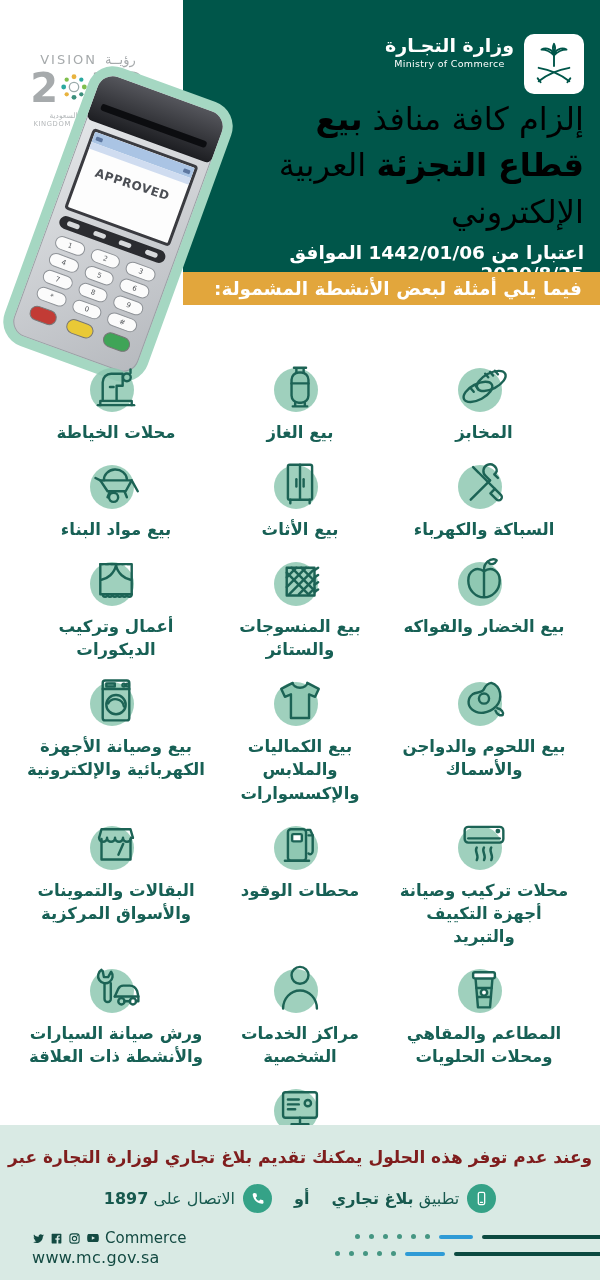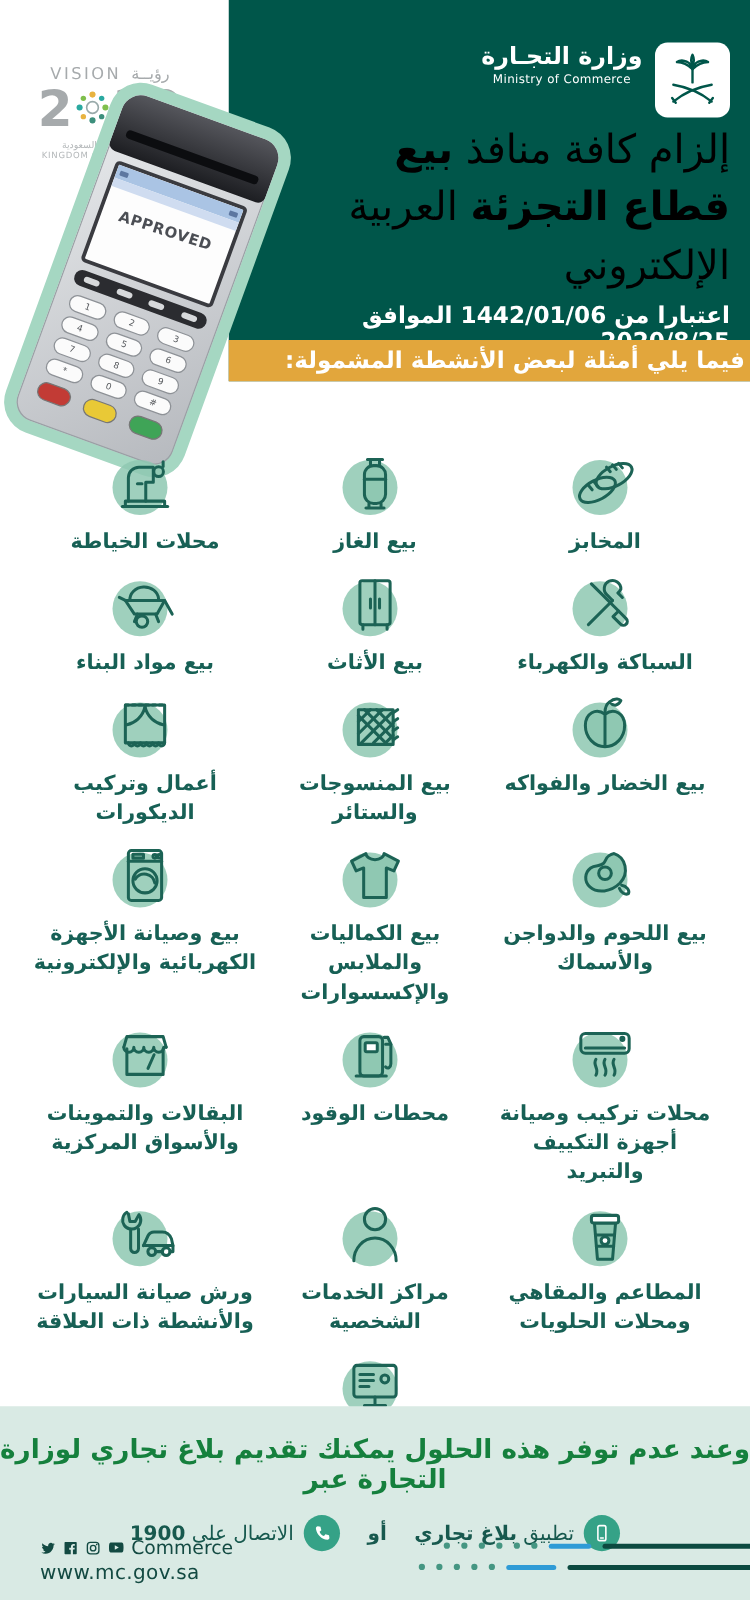--- a/index.html
+++ b/index.html
@@ -14,21 +14,21 @@
   .moc-en{font-size:9.5px;margin-top:2px;letter-spacing:.3px;}
   .moc-emblem{width:60px;height:60px;background:#fff;border-radius:10px;display:flex;
               align-items:center;justify-content:center;}
   .title{position:absolute;top:96px;right:16px;width:402px;text-align:right;color:#000000;
          direction:rtl;font-size:32px;line-height:1.45;font-weight:500;}
   .title b{font-weight:800;}
   .date-line{position:absolute;top:242px;right:16px;width:402px;text-align:right;color:#fff;
              direction:rtl;font-size:18.5px;font-weight:700;}
   .banner{position:absolute;top:272px;left:183px;right:0;height:33px;background:#E2A63C;
           color:#fff;font-size:18.5px;font-weight:700;direction:rtl;display:flex;
-          align-items:center;padding:0 4px 0 4px;box-sizing:border-box;white-space:nowrap;}
+          align-items:center;padding:0 18px 0 4px;box-sizing:border-box;white-space:nowrap;}
 
   
   .vision{position:absolute;top:36px;left:24px;width:128px;text-align:center;color:#A6AAAC;margin-top:16px;}
   .v-row1{display:flex;justify-content:center;align-items:center;gap:8px;font-size:13px;
           letter-spacing:2px;font-weight:500;}
   .v-row1 .ar{letter-spacing:0;font-size:13px;}
   .v-row2{display:flex;justify-content:center;align-items:center;gap:1px;font-size:40px;
           font-weight:800;line-height:1;margin-top:1px;color:#A6AAAC;}
   .v-row3{font-size:7.5px;margin-top:3px;color:#B3B7B9;}
   .v-row4{font-size:6.8px;letter-spacing:.6px;color:#B3B7B9;}
@@ -70,21 +70,21 @@
   .act-ic{position:relative;width:58px;height:58px;flex:none;}
   .act-circle{position:absolute;left:3px;top:10px;width:44px;height:44px;border-radius:50%;
               background:rgba(142,200,177,.85);}
   .act-ic svg{position:relative;width:58px;height:58px;color:#1C6355;}
   .act-label{margin-top:5px;text-align:center;font-size:16.5px;font-weight:700;color:#176055;
              line-height:1.4;max-width:178px;}
   .act-row.single .act-label{max-width:470px;}
 
   
   .footer{position:absolute;left:0;top:1125px;width:600px;height:155px;background:#D9EAE4;}
-  .f-note{padding-top:22px;text-align:center;direction:rtl;color:#15803d;font-size:21px;
+  .f-note{padding-top:22px;text-align:center;direction:rtl;color:#7f1d1d;font-size:17px;
           font-weight:700;}
   .f-actions{margin-top:17px;display:flex;direction:rtl;justify-content:center;
              align-items:center;color:#17594E;font-size:16px;font-weight:500;}
   .f-actions b{font-weight:800;}
   .f-circle{width:29px;height:29px;border-radius:50%;background:#35A287;display:flex;
             align-items:center;justify-content:center;margin-left:8px;flex:none;}
   .f-or{margin:0 22px;font-weight:800;}
   .f-bottom{position:absolute;left:32px;bottom:13px;color:#134A42;}
   .f-social{display:flex;align-items:center;gap:5px;font-size:15px;}
   .f-social svg{display:block;}
@@ -457,21 +457,21 @@
           </g>
         </svg>
       </span>
       <span><span>تطبيق </span><b>بلاغ تجاري</b></span>
       <span class="f-or">أو</span>
       <span class="f-circle">
         <svg viewBox="0 0 24 24" width="16" height="16">
           <path fill="#ffffff" d="M6.4 3.1l3.2.5 1 4.3-2.1 1.7c.9 2.5 2.8 4.4 5.3 5.2l1.7-2.1 4.3 1 .5 3.2c.1 1.3-1 2.4-2.3 2.3C10.7 18.7 5.3 13.3 4.1 6 3.9 4.6 5 3.2 6.4 3.1z"></path>
         </svg>
       </span>
-      <span><span>الاتصال على </span><b>1900</b></span>
+      <span><span>الاتصال على </span><b>1897</b></span>
     </div>
 
     <div class="f-bottom">
       <div class="f-social">
         <span>
           <svg viewBox="0 0 24 24" width="13" height="13">
               <path fill="#134A42" d="M22 5.9c-.7.3-1.5.6-2.3.7.8-.5 1.5-1.3 1.8-2.2-.8.5-1.7.8-2.6 1A4.1 4.1 0 0 0 12 8.2c0 .3 0 .6.1.9-3.4-.2-6.4-1.8-8.4-4.3-.4.6-.6 1.3-.6 2.1 0 1.4.7 2.7 1.8 3.4-.7 0-1.3-.2-1.9-.5v.1c0 2 1.4 3.6 3.3 4-.3.1-.7.1-1.1.1-.3 0-.5 0-.8-.1.5 1.6 2 2.8 3.8 2.9A8.3 8.3 0 0 1 2 18.5 11.6 11.6 0 0 0 8.3 20.3c7.5 0 11.7-6.3 11.7-11.7v-.5c.8-.6 1.5-1.3 2-2.2z"></path>
             </svg>
         </span>
         <span>

